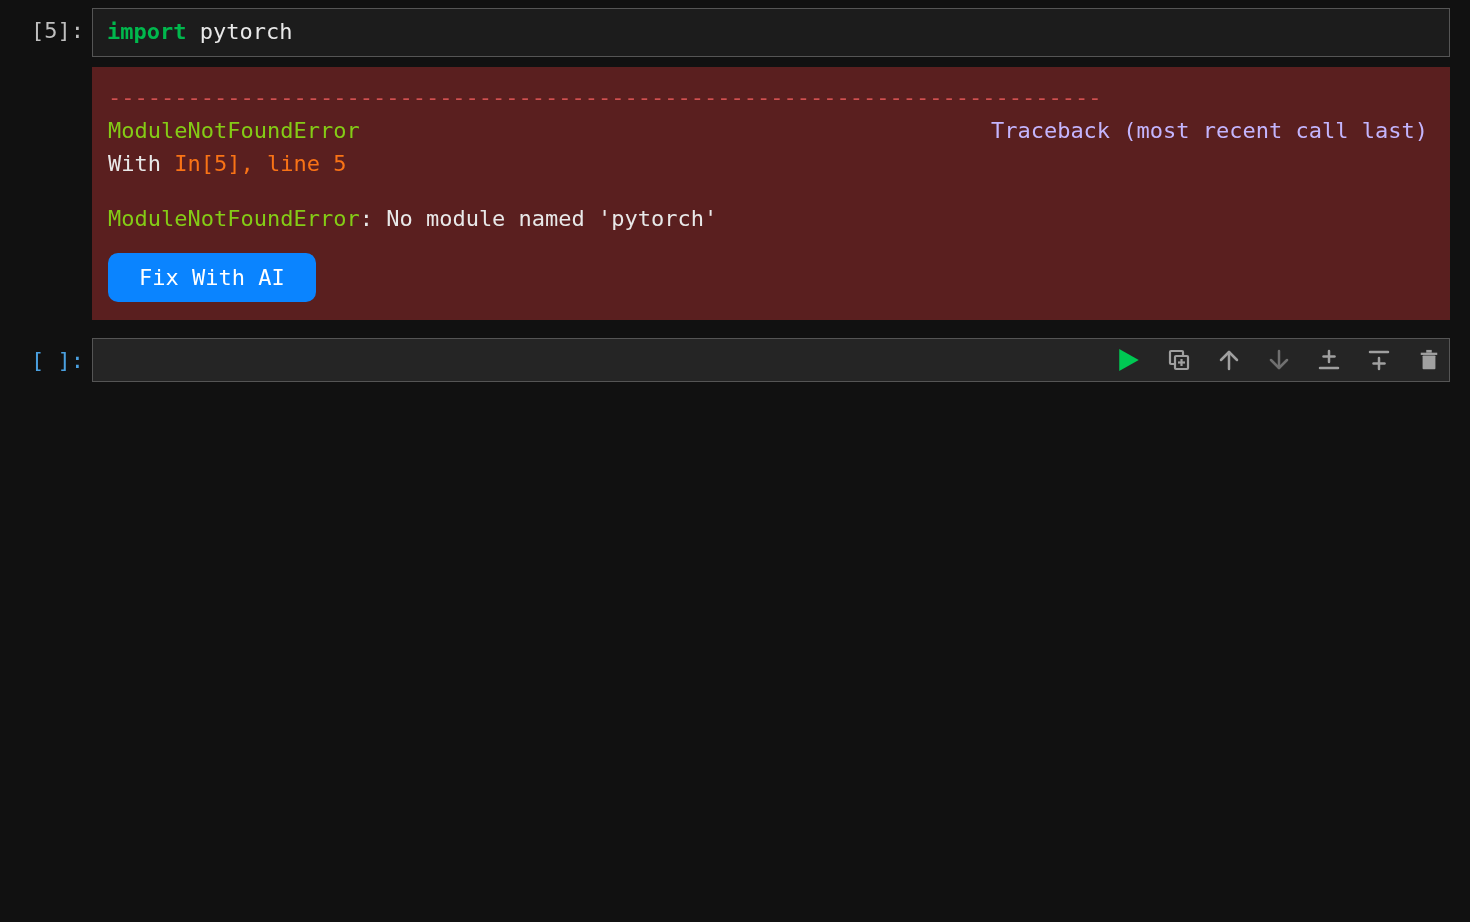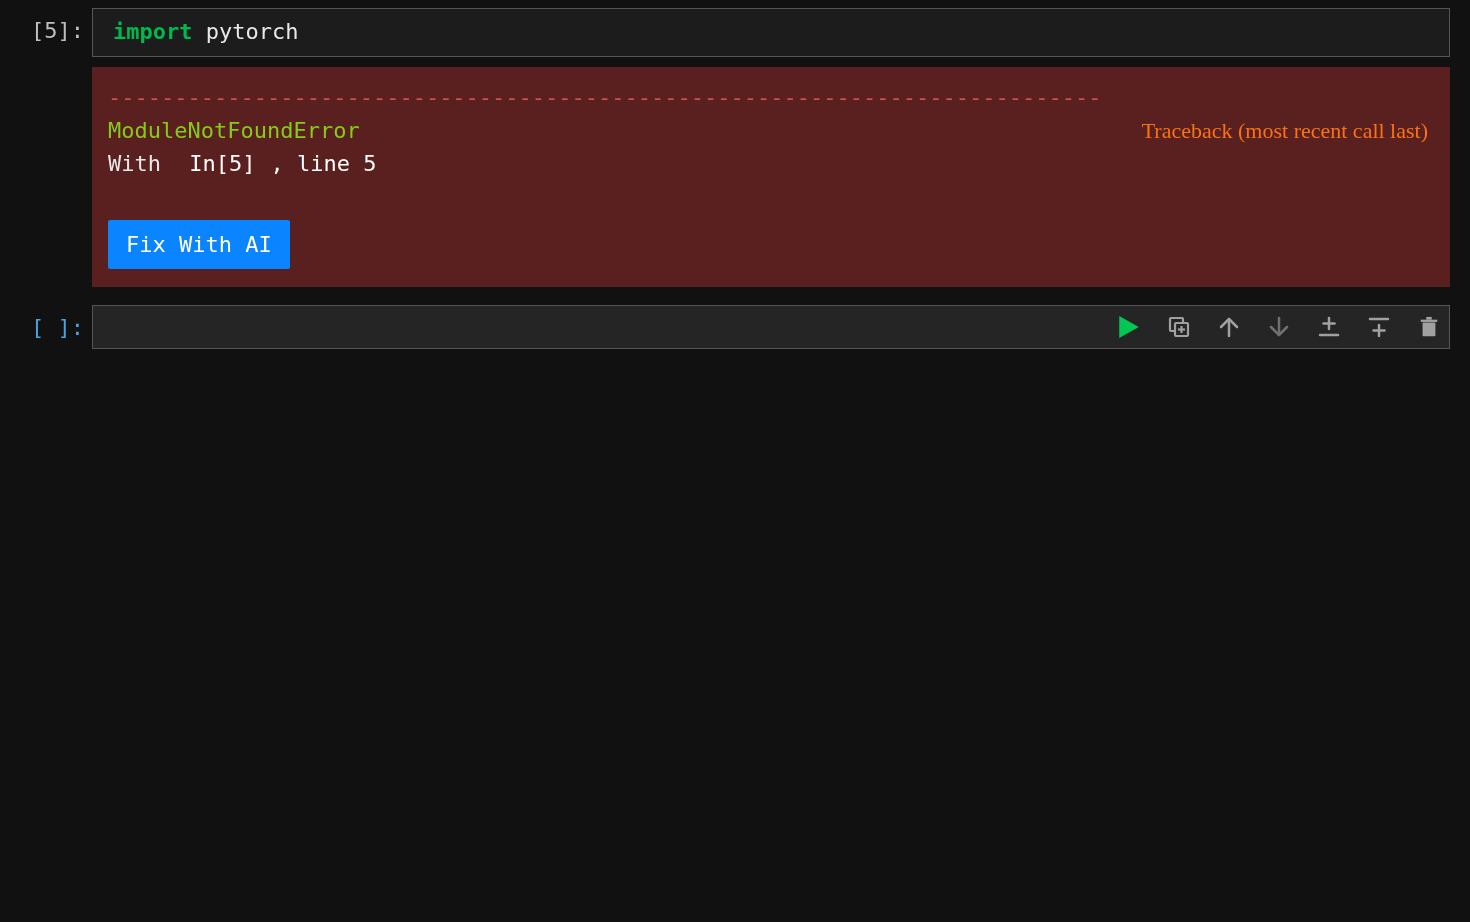--- a/index.html
+++ b/index.html
@@ -28,21 +28,21 @@
     color: #bfbfbf;
     font-family: inherit;
   }
   .prompt-empty {
     color: #4aa0e0;
   }
   .input-area {
     flex: 1;
     border: 1px solid #555;
     background: #1c1c1c;
-    padding: 8px 20px;
+    padding: 8px 14px;
     font-size: 22px;
     color: #e0e0e0;
     line-height: 1.4;
     position: relative;
   }
   .input-area.active {
     background: #252525;
   }
   .output-row {
     display: flex;
@@ -67,35 +67,35 @@
     color: #d05050;
     white-space: nowrap;
     overflow: hidden;
     letter-spacing: 0;
   }
   .err-line1 {
     display: flex;
     white-space: pre;
   }
   .err-name { color: #84cc16; }
-  .err-tb { color: #f97316; margin-left: auto; padding-right: 6px; font-family: Liberation Serif, serif;}
+  .err-tb { color: #c4b5fd; margin-left: auto; padding-right: 6px;}
   .err-cell { color: #e8e8e8; }
-  .err-inref { color: #ffffff; margin-left: 15px; }
+  .err-inref { color: #f97316; }
   .err-arrow { color: #4caf50; }
   .kw-import { color: #00c853; font-weight: bold; }
   .kw-module { color: #2962ff; font-weight: bold; }
   .fix-btn {
     margin-top: 18px;
     background: #0a84ff;
     color: #ffffff;
     border: none;
     font-family: inherit;
     font-size: 22px;
-    padding: 12px 18px;
-    border-radius: 2px;
+    padding: 12px 31px;
+    border-radius: 10px;
     cursor: pointer;
   }
   .code-kw { color: #00b84d; font-weight: bold; }
   .code-plain { color: #e8e8e8; }
   .toolbar {
     position: absolute;
     right: 8px;
     top: 50%;
     transform: translateY(-50%);
     display: flex;
@@ -130,20 +130,23 @@
   <div class="error-output">
     <div class="dashes">---------------------------------------------------------------------------</div>
     <div class="err-line1">
       <span class="err-name">ModuleNotFoundError</span>
       <span class="err-tb">Traceback (most recent call last)</span>
     </div>
     <div>
       <span class="err-cell">With </span><span class="err-inref">In[5]</span><span class="err-inref">, line 5</span>
     </div>
     <div style="height:22px"></div>
+    <div>
+      <span class="err-name">ModuleNotFoundError</span><span>: No module named 'pytorch'</span>
+    </div>
     <button class="fix-btn">Fix With AI</button>
   </div>
 </div>
 
 <div class="cell">
   <div class="prompt prompt-empty">[ ]:</div>
   <div class="input-area active empty-input">
     <div class="toolbar">
       <div class="tb-icon" title="run">
         <svg width="20" height="22" viewBox="0 0 16 18">

